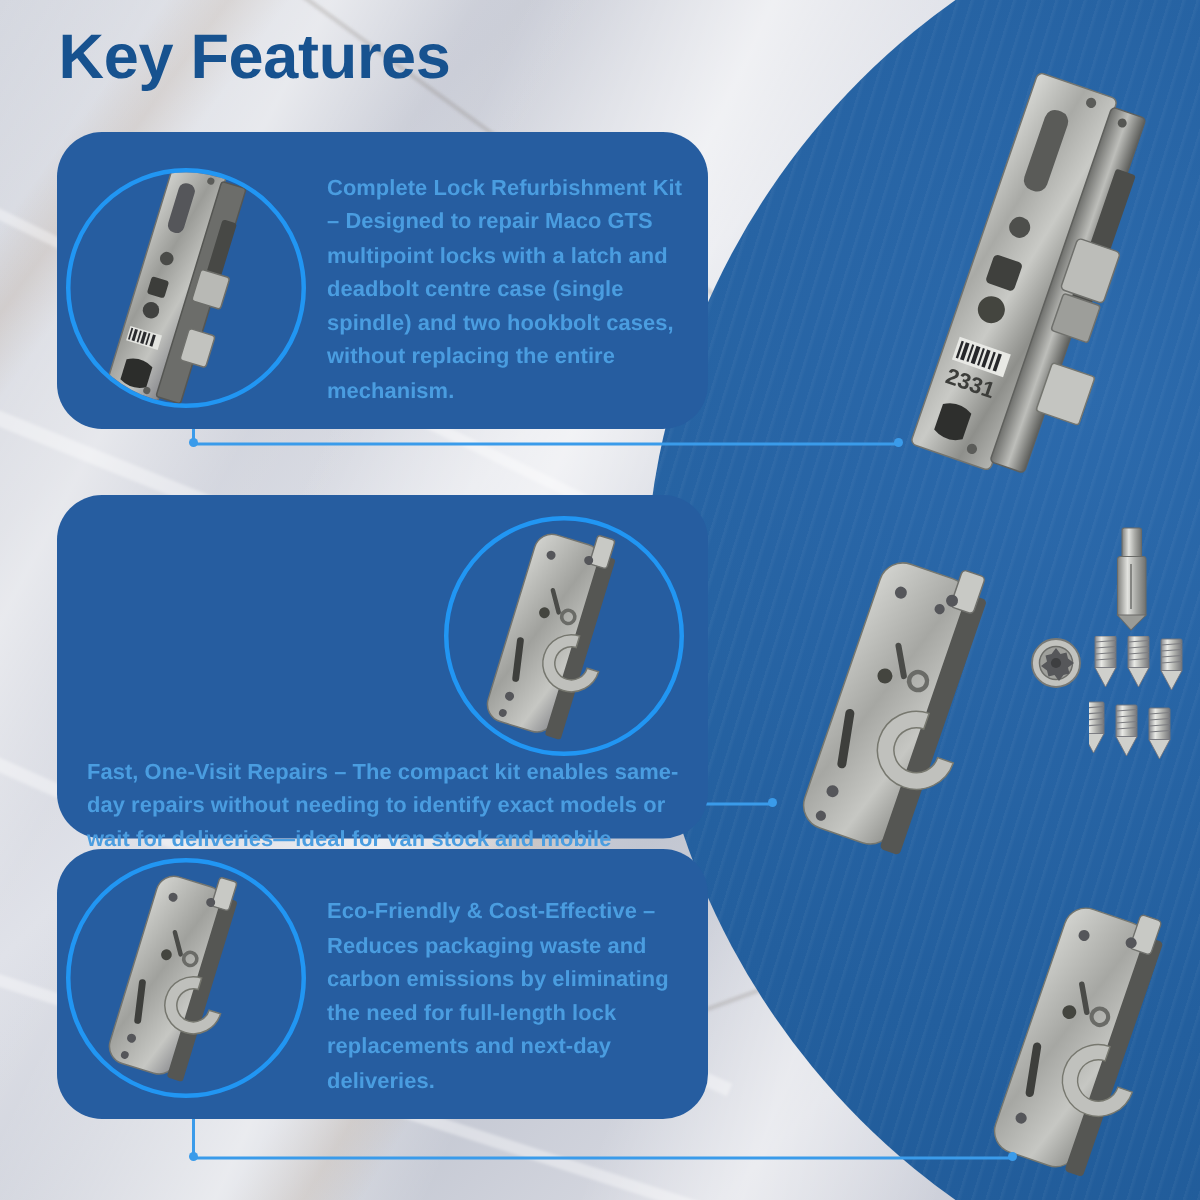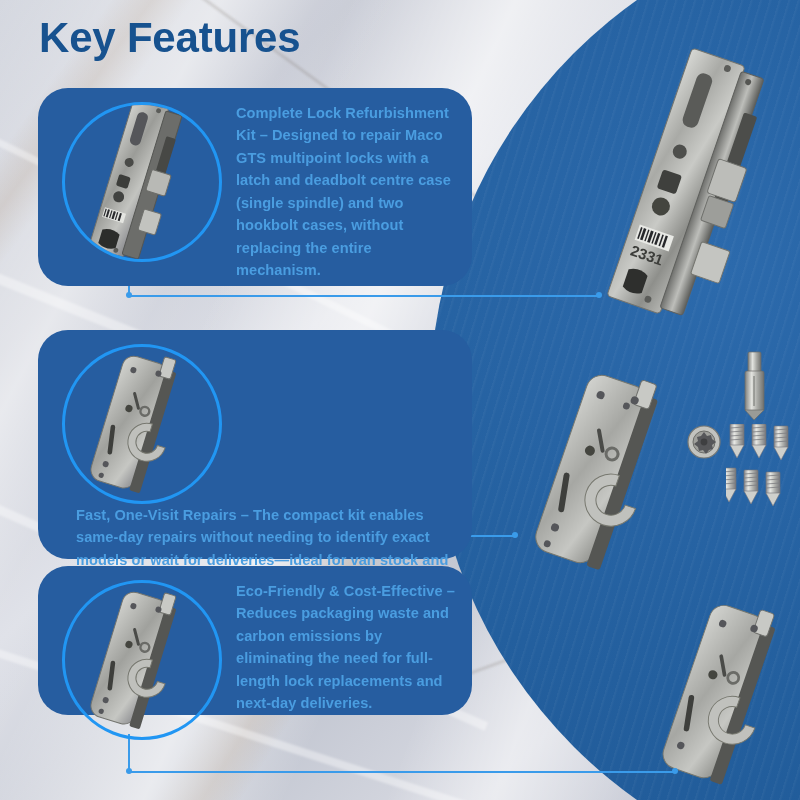--- a/index.html
+++ b/index.html
@@ -54,26 +54,26 @@
     color:#17528f;
   }
 
   
   .card {
     position:absolute;
     left:38px; width:434px;
     background:#265da0;
     border-radius:30px;
     display:flex;
-    align-items:flex-start;
-    padding:14px 16px 14px 24px;
+    align-items:flex-end;
+    padding:14px 16px 14px 6px;
   }
   #card-1 { top:88px;  height:198px; }
   #card-2 { top:330px; height:229px;flex-direction:column; }
-  #card-3 { top:566px; height:149px; }
+  #card-3 { top:566px; height:180px; }
 
   .thumb {
     position:relative;
     flex:0 0 auto;
     width:160px; height:160px;
     border-radius:50%;
     border:3px solid #2196f3;
     overflow:hidden;
   }
   .thumb .lock { position:absolute; left:50%; top:50%; }

